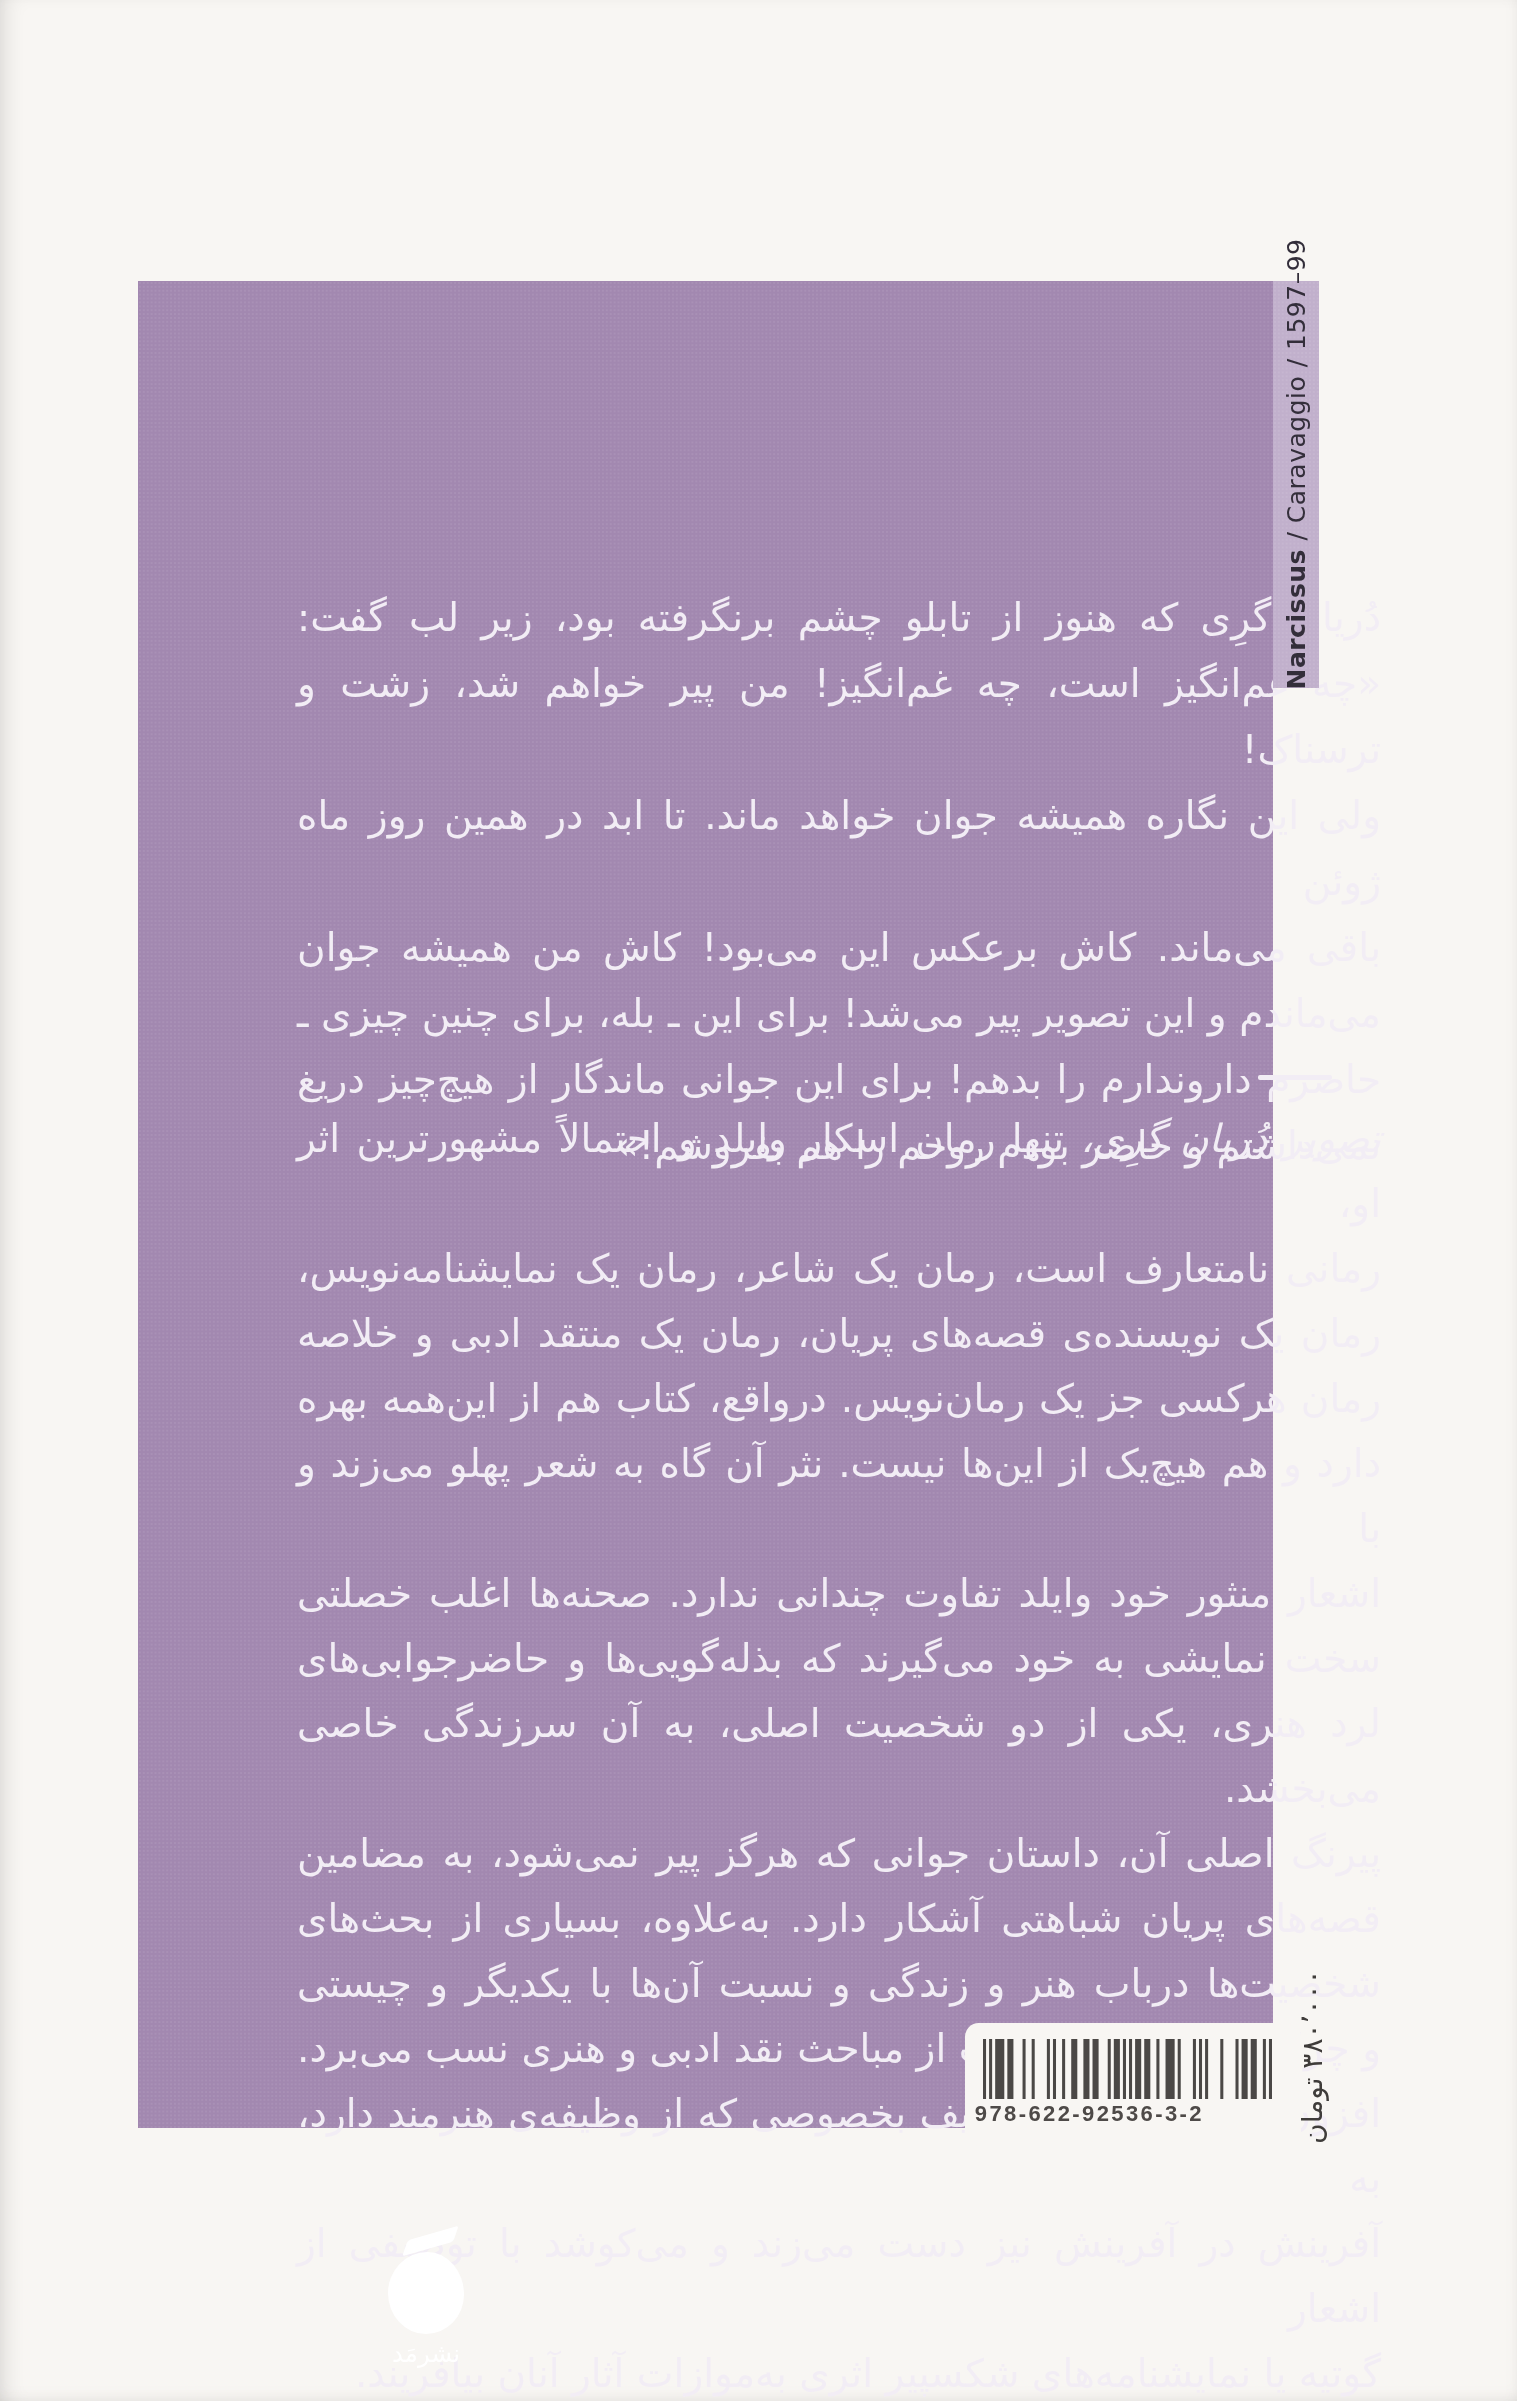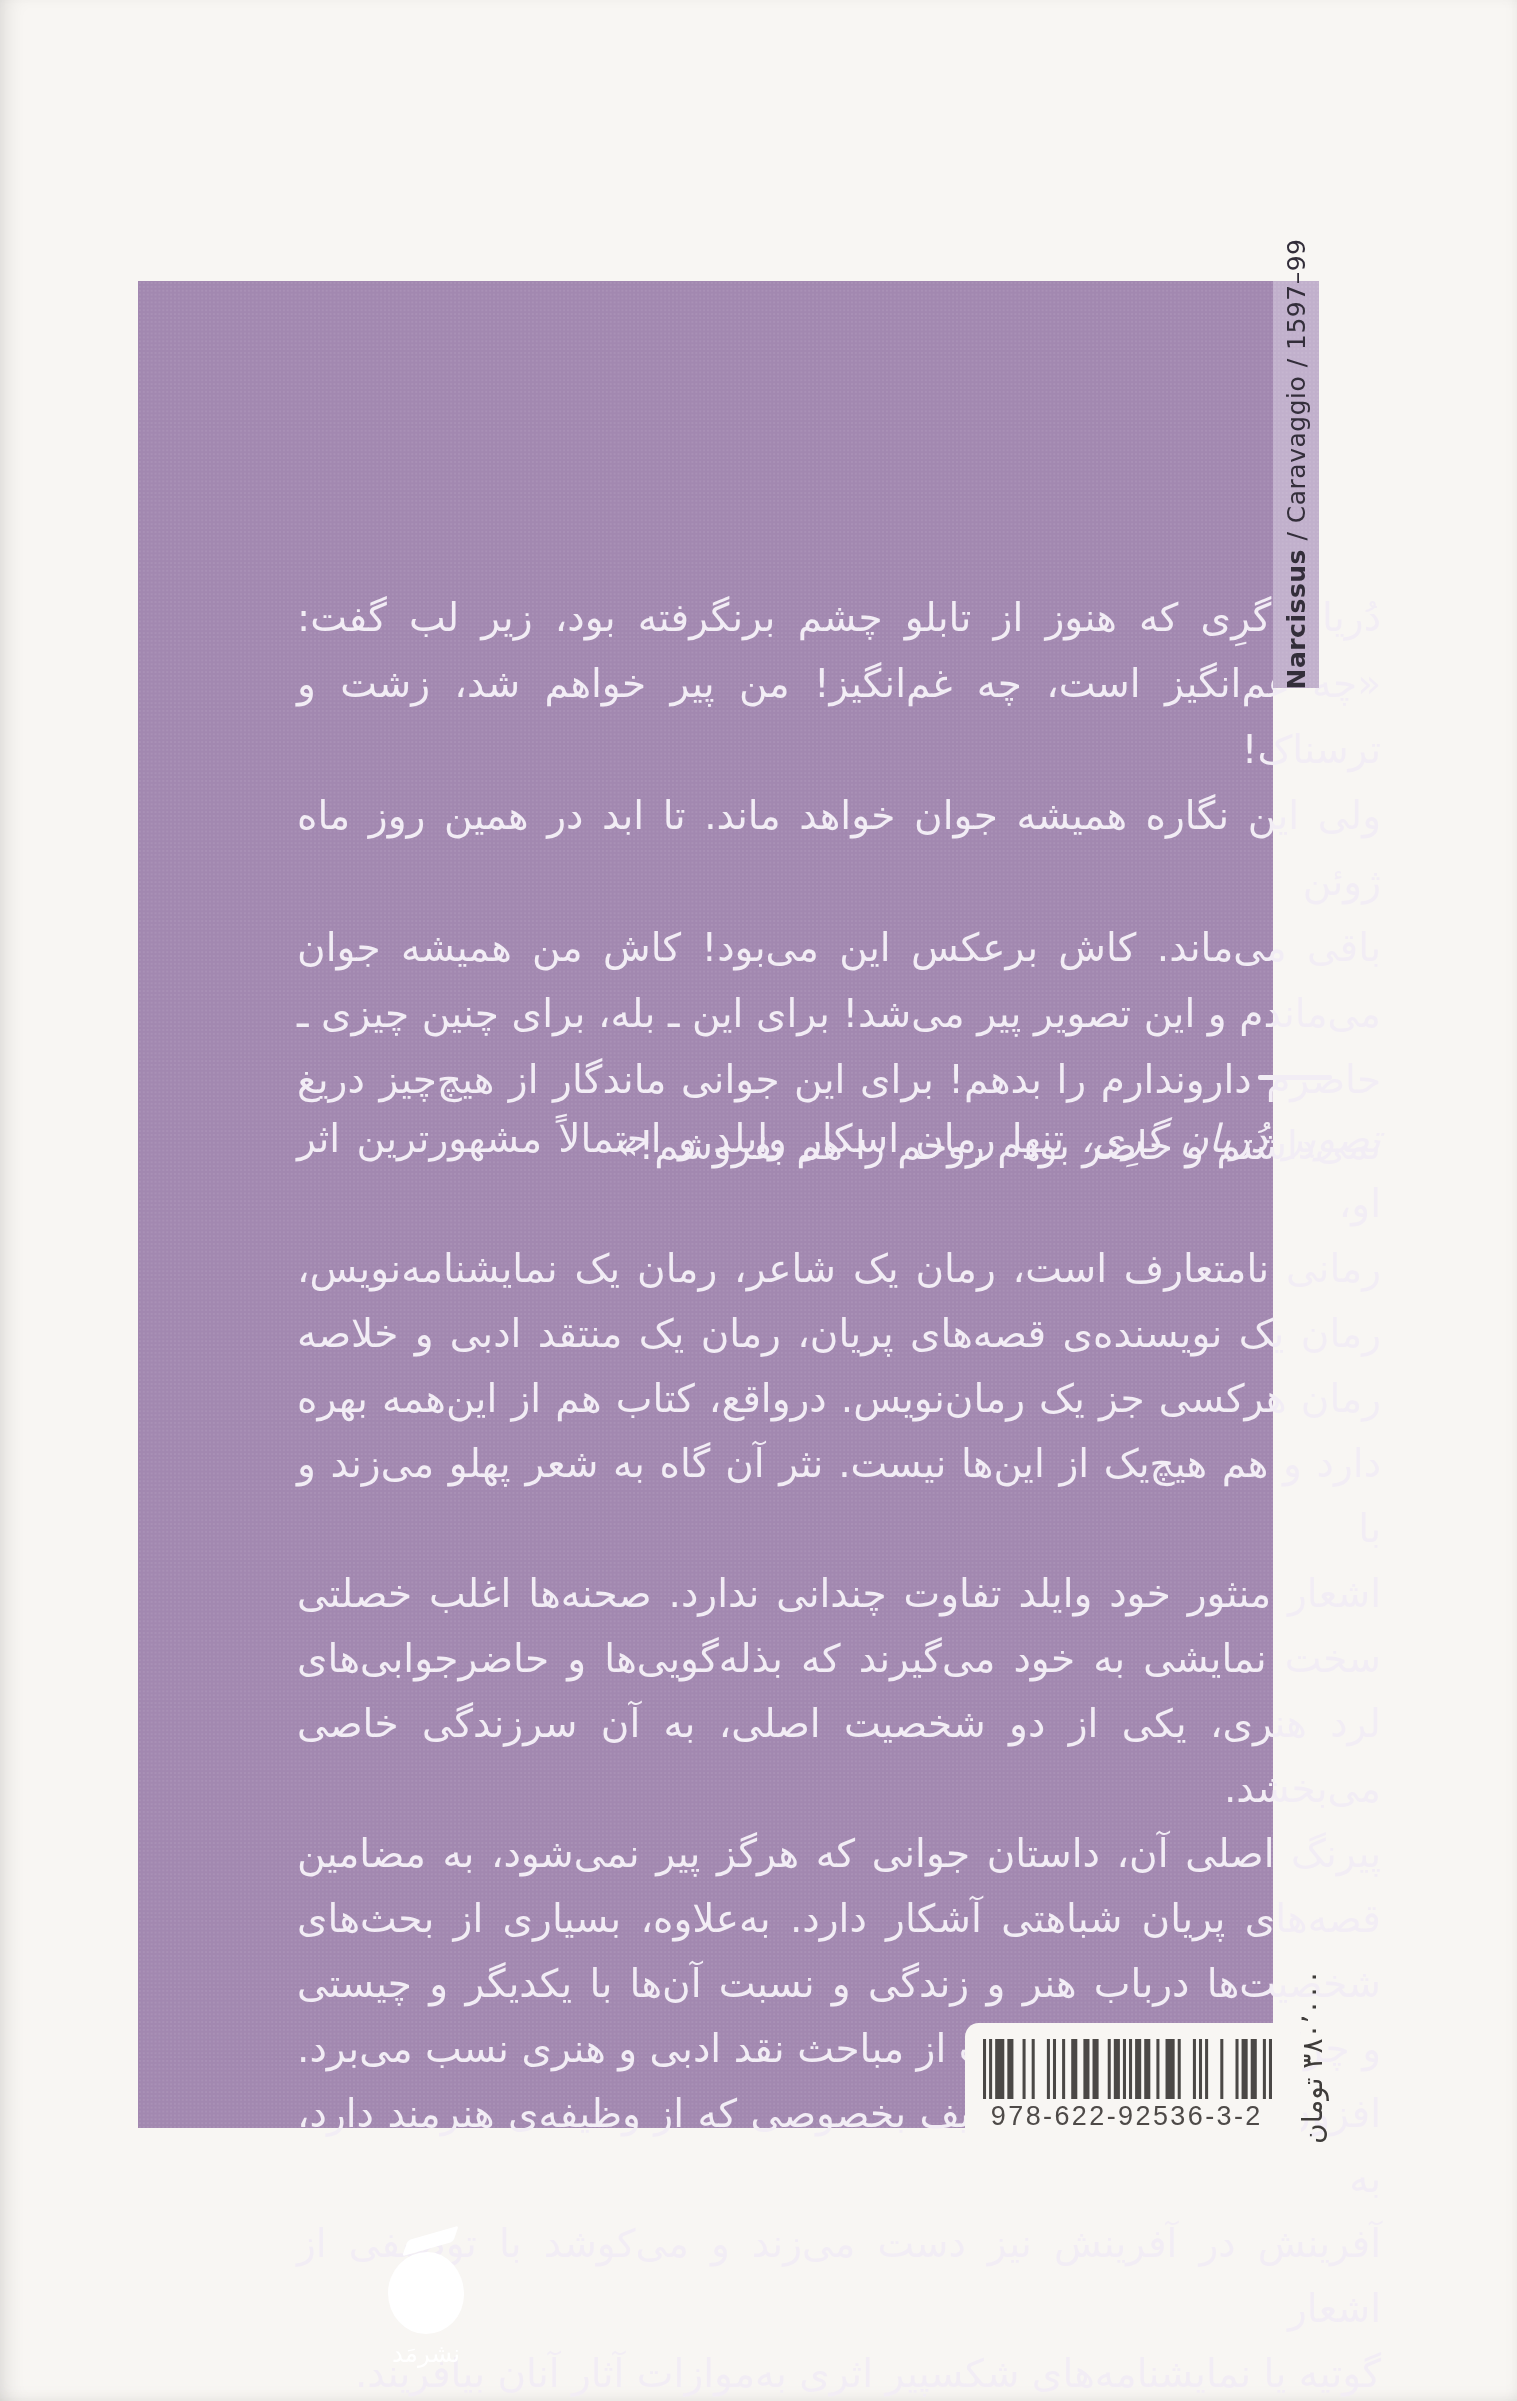--- a/index.html
+++ b/index.html
@@ -66,23 +66,23 @@
   }
   .pubname{
     margin-top:5.9px;font-size:24.4px;letter-spacing:1px;direction:rtl;
   }
   .isbn-box{
     position:absolute;left:965px;top:2023px;width:336px;height:123px;
     background:var(--page,#f8f6f3);border-radius:13.7px;
   }
   .bars{position:absolute;left:17.6px;top:15.6px;width:289px;height:60px;}
   .isbn{
-    position:absolute;left:9.8px;top:78px;width:304px;text-align:center;
+    position:absolute;left:9.8px;top:78px;width:304px;text-align:left;
     font-family:"Liberation Sans", sans-serif;
-    font-size:27px;letter-spacing:2.4px;color:#4e4a48;white-space:nowrap;
+    font-size:22px;letter-spacing:2.4px;color:#4e4a48;white-space:nowrap;font-weight:bold;
   }
   .price{
     position:absolute;left:1229px;top:2033px;width:166px;height:39px;line-height:39px;
     transform:rotate(-90deg);text-align:center;white-space:nowrap;
     direction:rtl;font-size:28px;color:#3f3c3a;
   }
 </style>
 </head>
 <body>
 

